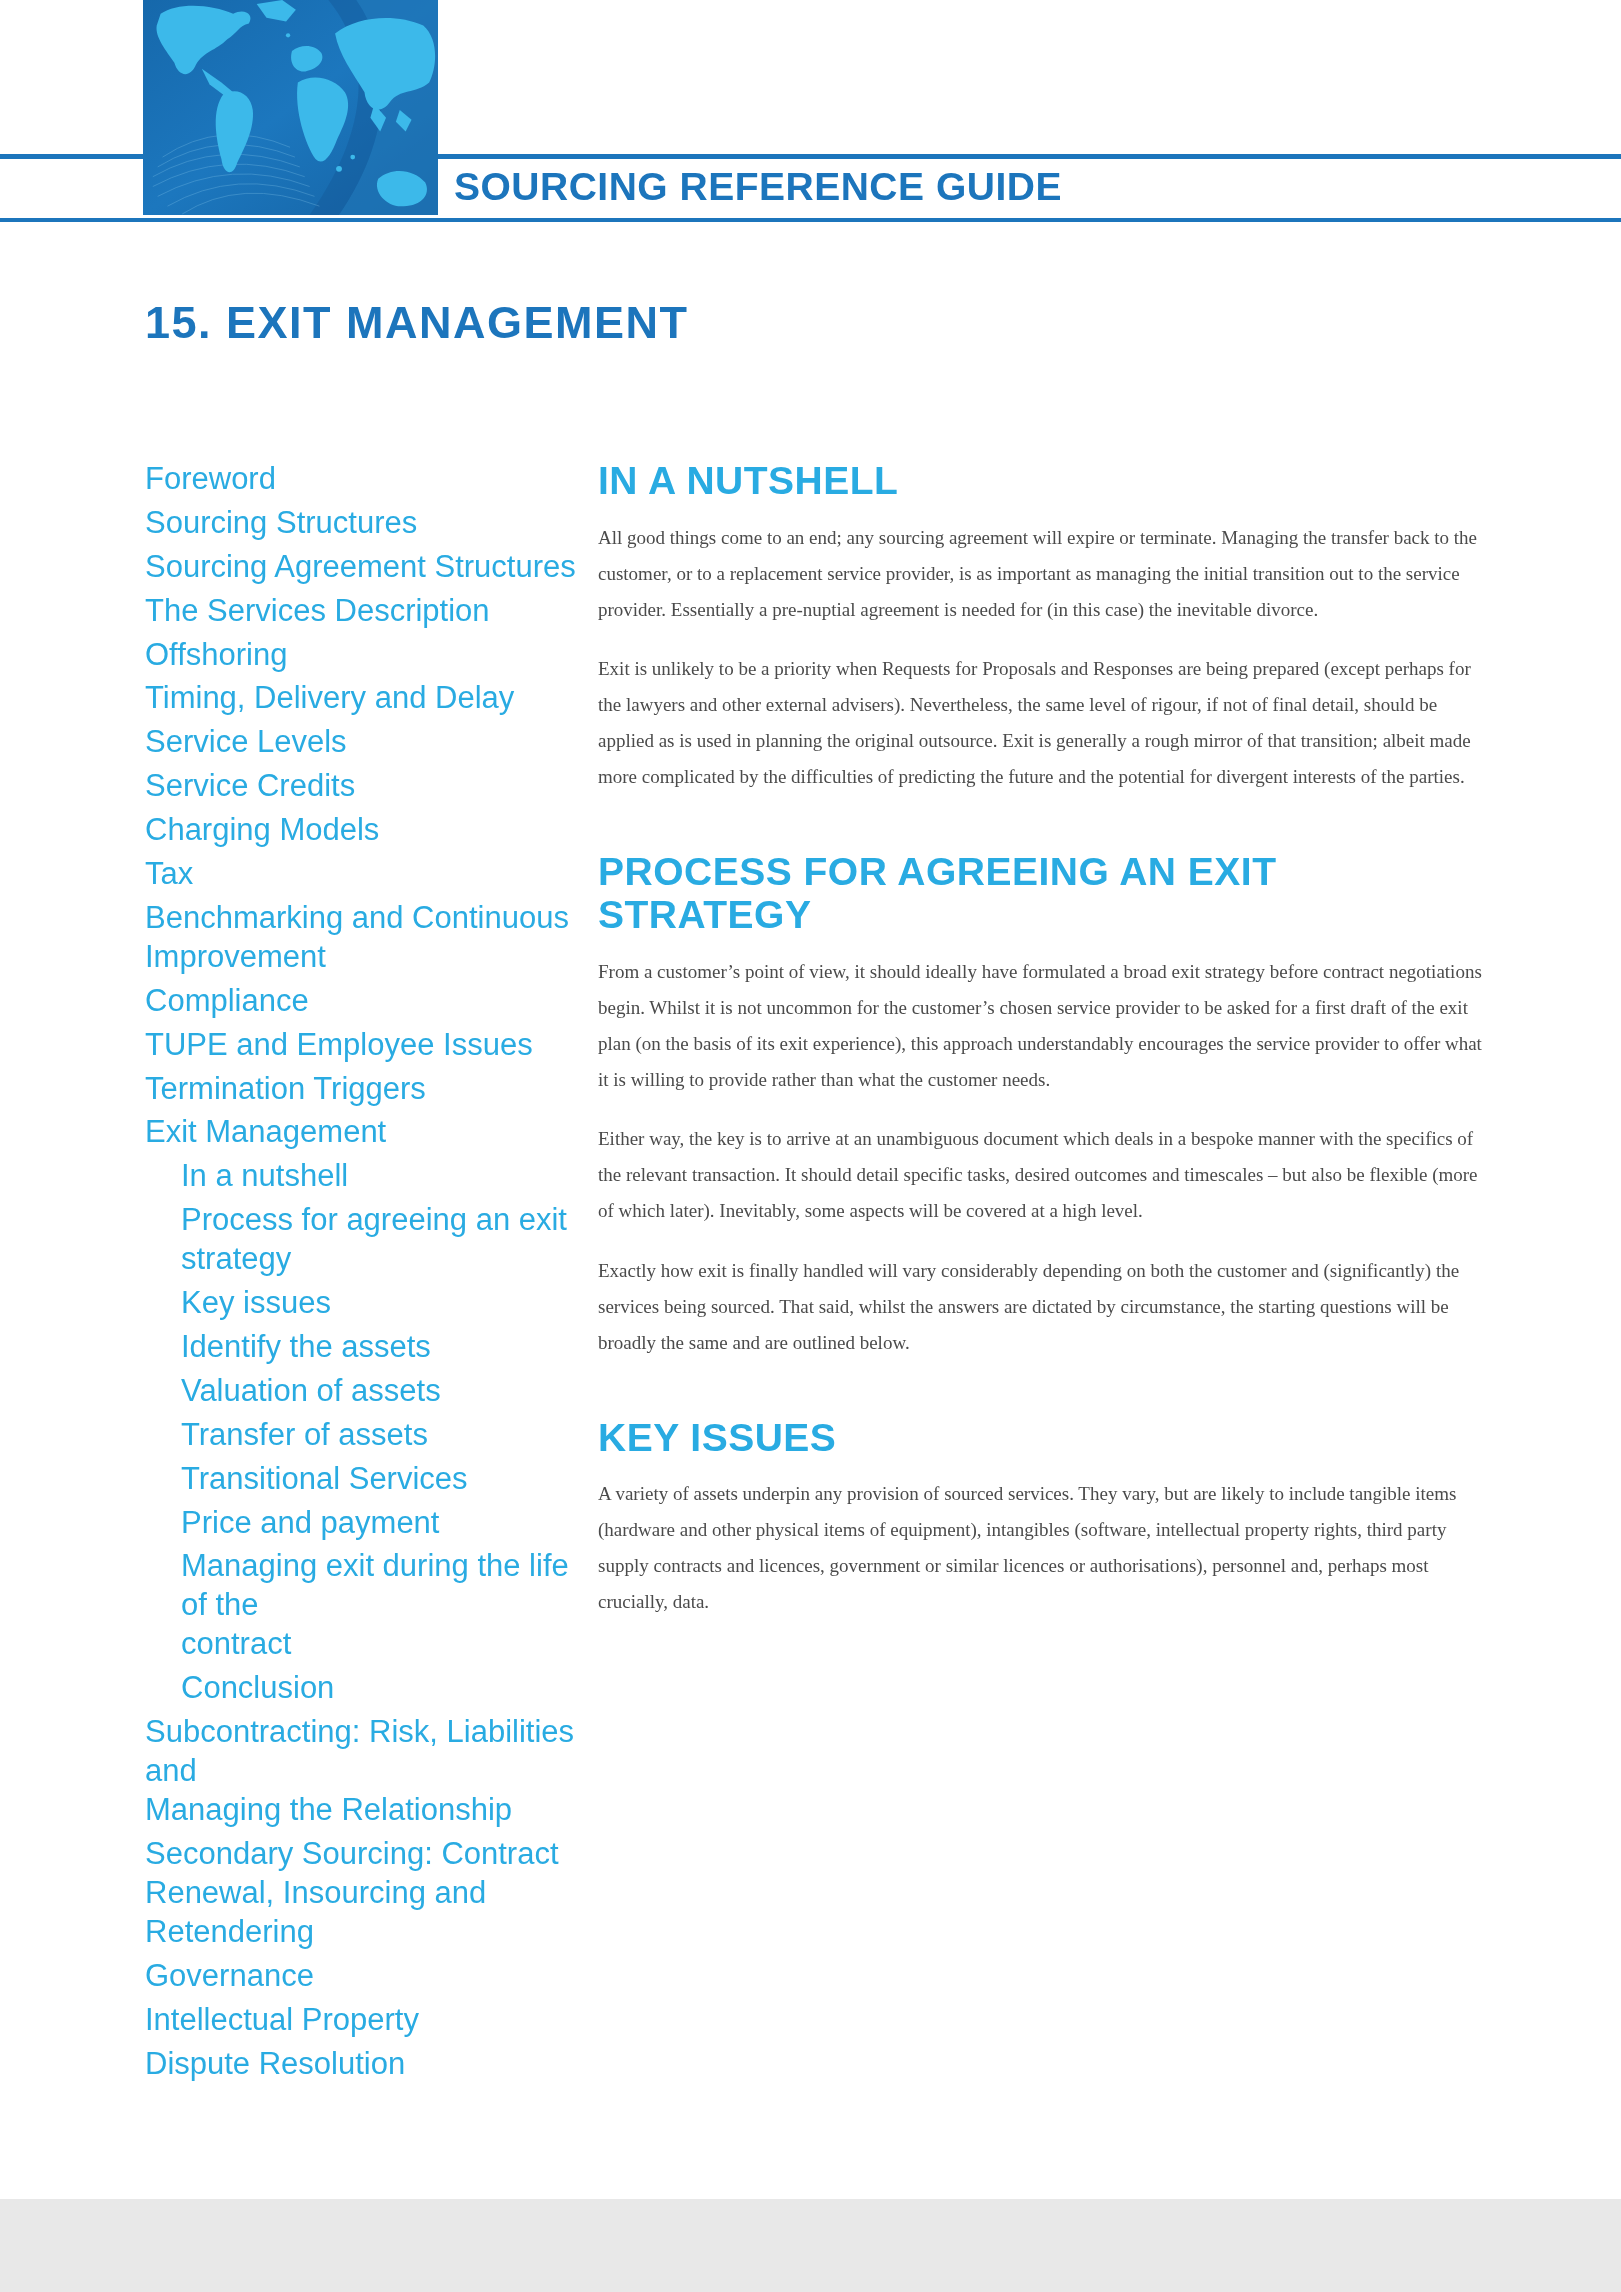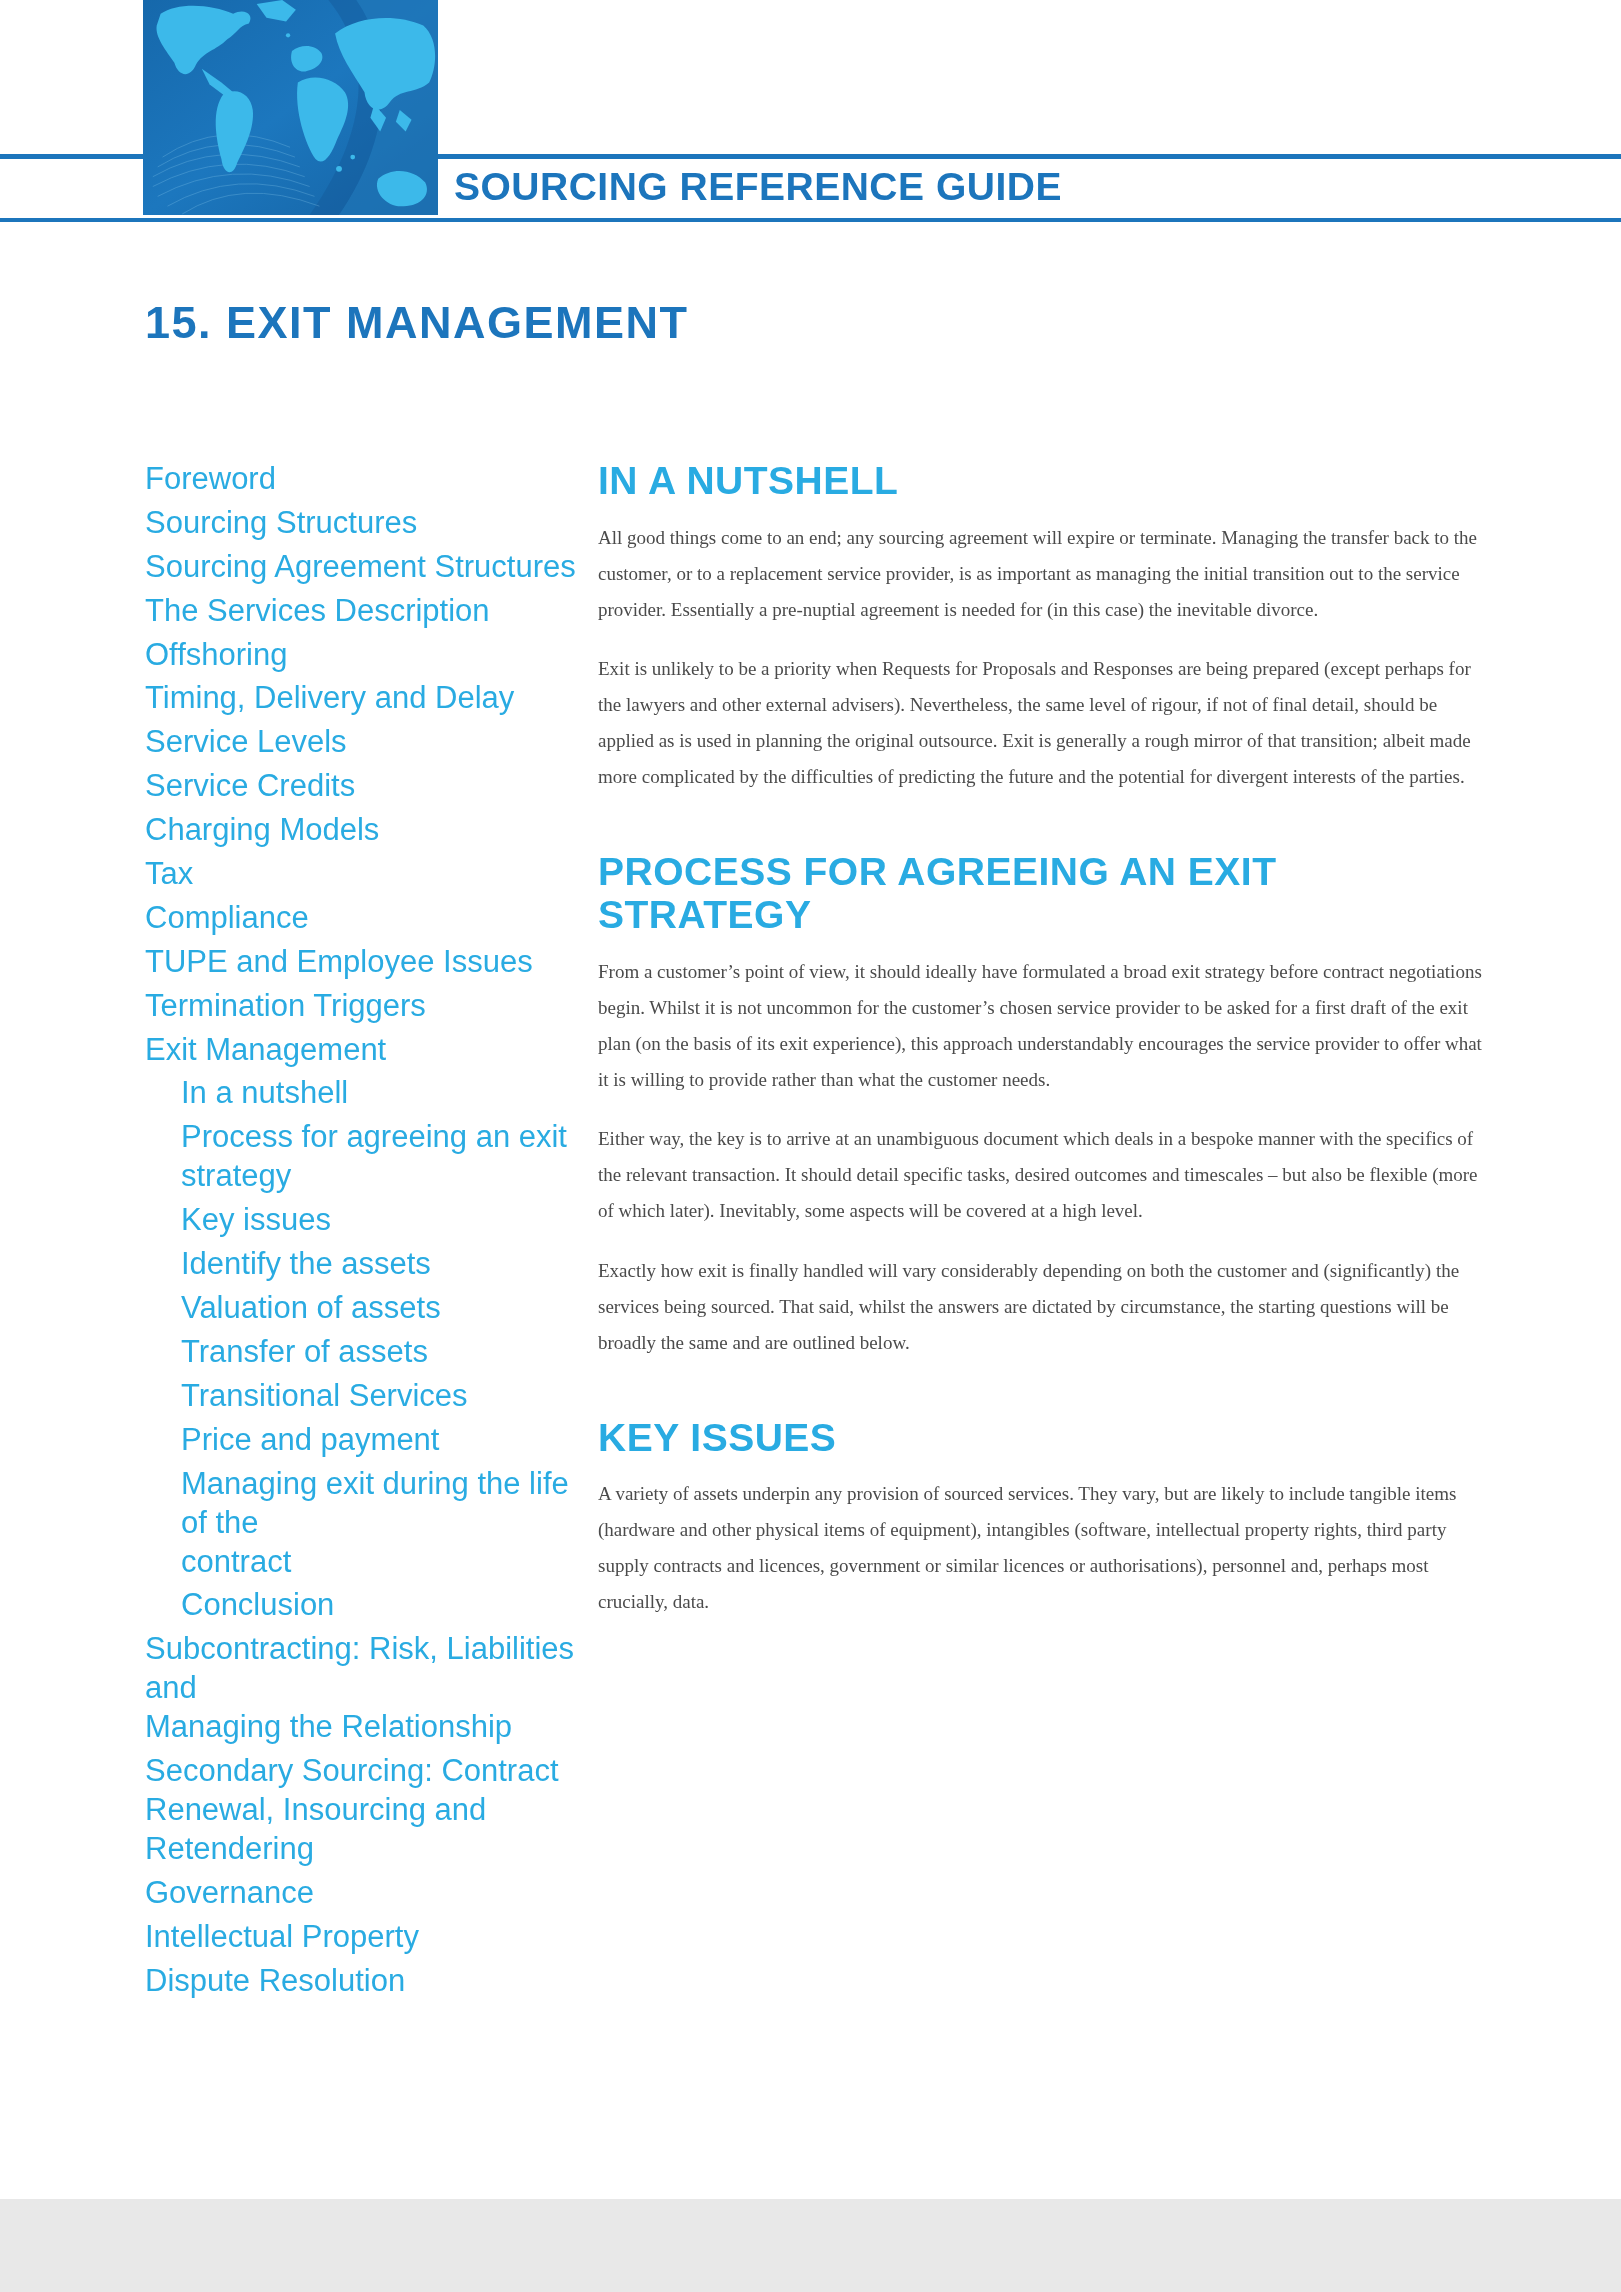--- a/index.html
+++ b/index.html
@@ -132,20 +132,22 @@
     <div class="toc-item">Foreword</div>
     <div class="toc-item">Sourcing Structures</div>
     <div class="toc-item">Sourcing Agreement Structures</div>
     <div class="toc-item">The Services Description</div>
     <div class="toc-item">Offshoring</div>
     <div class="toc-item">Timing, Delivery and Delay</div>
     <div class="toc-item">Service Levels</div>
     <div class="toc-item">Service Credits</div>
     <div class="toc-item">Charging Models</div>
     <div class="toc-item">Tax</div>
+    <div class="toc-item">Benchmarking and Continuous
+Improvement</div>
     <div class="toc-item">Compliance</div>
     <div class="toc-item">TUPE and Employee Issues</div>
     <div class="toc-item">Termination Triggers</div>
     <div class="toc-item">Exit Management</div>
     <div class="toc-item sub">In a nutshell</div>
     <div class="toc-item sub">Process for agreeing an exit
 strategy</div>
     <div class="toc-item sub">Key issues</div>
     <div class="toc-item sub">Identify the assets</div>
     <div class="toc-item sub">Valuation of assets</div>

